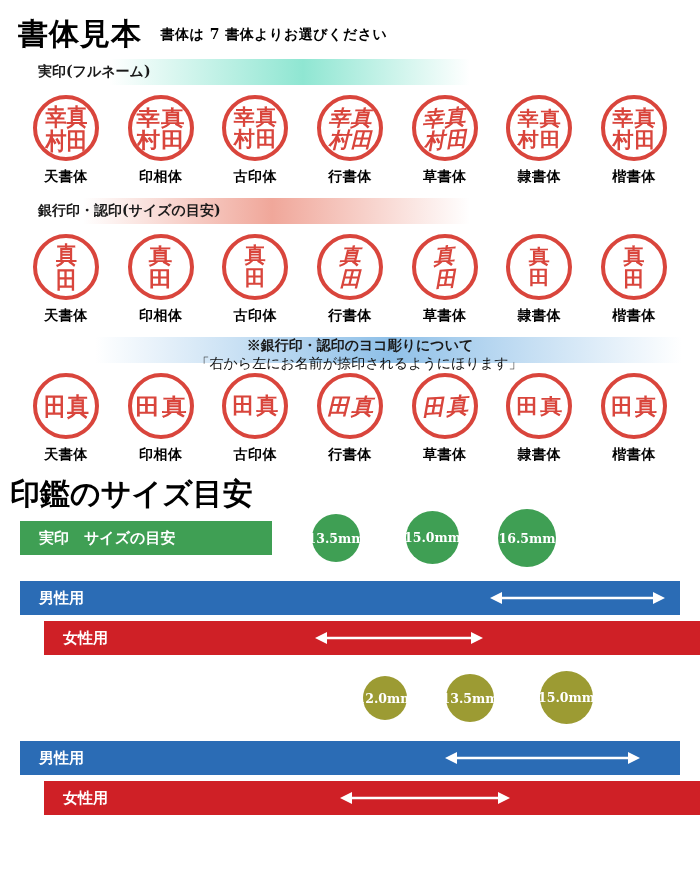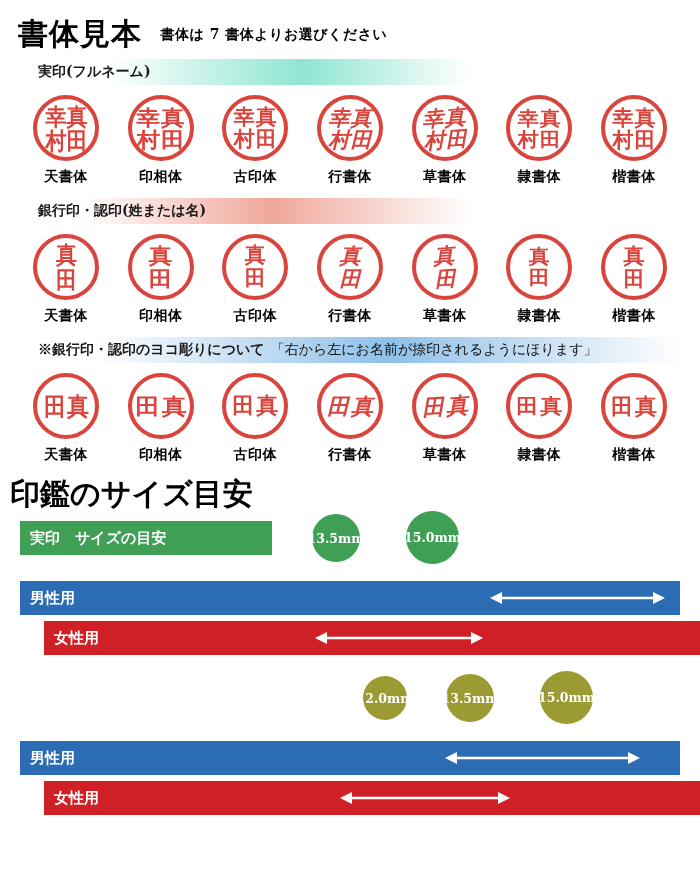--- a/index.html
+++ b/index.html
@@ -63,20 +63,21 @@
     white-space: nowrap;
   }
   .band-green {
     background: linear-gradient(to right, #ffffff 0%, #ffffff 18%, #8fe6d2 62%, #ffffff 100%);
   }
   .band-red {
     background: linear-gradient(to right, #ffffff 0%, #ffffff 12%, #f0a79a 55%, #ffffff 100%);
   }
   .band-blue {
     background: linear-gradient(to right, #ffffff 0%, #ffffff 10%, #8fc0e8 55%, #ffffff 100%);
+    flex-direction: column;
   }
   .band-note {
     font-family: "DejaVu Serif", serif;
     font-size: 14px;
     color: #111;
     margin-left: 6px;
     white-space: nowrap;
   }
 
   
@@ -166,21 +167,21 @@
     margin-bottom: 6px;
   }
   .guide-bar {
     position: absolute;
     left: 0;
     top: 0;
     height: 34px;
     display: flex;
     align-items: center;
     box-sizing: border-box;
-    padding-left: 10px;
+    padding-left: 19px;
     color: #ffffff;
     font-family: "DejaVu Serif", serif;
     font-weight: bold;
     font-size: 15px;
   }
   .bar-green { background: #3f9f54; width: 252px; }
   .bar-olive { background: #9c9b33; width: 252px; }
   .bar-blue  { background: #2b6cb5; width: 660px; }
   .bar-red   { background: #cf2026; width: 660px; margin-left: 24px; }
 
@@ -334,21 +335,21 @@
             </div>
         </div>
       </div>
       <div class="seal-name">楷書体</div>
     </div>
   </div>
 
   <div class="spacer-10"></div>
 
   <div class="band band-red">
-    <span class="band-label">銀行印・認印(姓または名)</span>
+    <span class="band-label">銀行印・認印(サイズの目安)</span>
   </div>
   <div class="seal-row">
     <div class="seal-cell f-ten">
       <div class="seal">
         <div class="seal-chars single">
             <span>真</span>
             <span>田</span>
           </div>
       </div>
       <div class="seal-name">天書体</div>
@@ -487,20 +488,23 @@
     <div class="guide-row">
       <div class="guide-bar bar-green">
         <span>実印　サイズの目安</span>
       </div>
       <div class="circles">
         <div class="circ circ-green" style="left:292px; top:-7px; width:48px; height:48px;">
           <span>13.5mm</span>
         </div>
         <div class="circ circ-green" style="left:386px; top:-10px; width:53px; height:53px;">
           <span>15.0mm</span>
+        </div>
+        <div class="circ circ-green" style="left:478px; top:-12px; width:58px; height:58px;">
+          <span>16.5mm</span>
         </div>
       </div>
     </div>
 
     <div class="spacer-18"></div>
 
     <div class="guide-row">
       <div class="guide-bar bar-blue">
         <span>男性用</span>
       </div>

